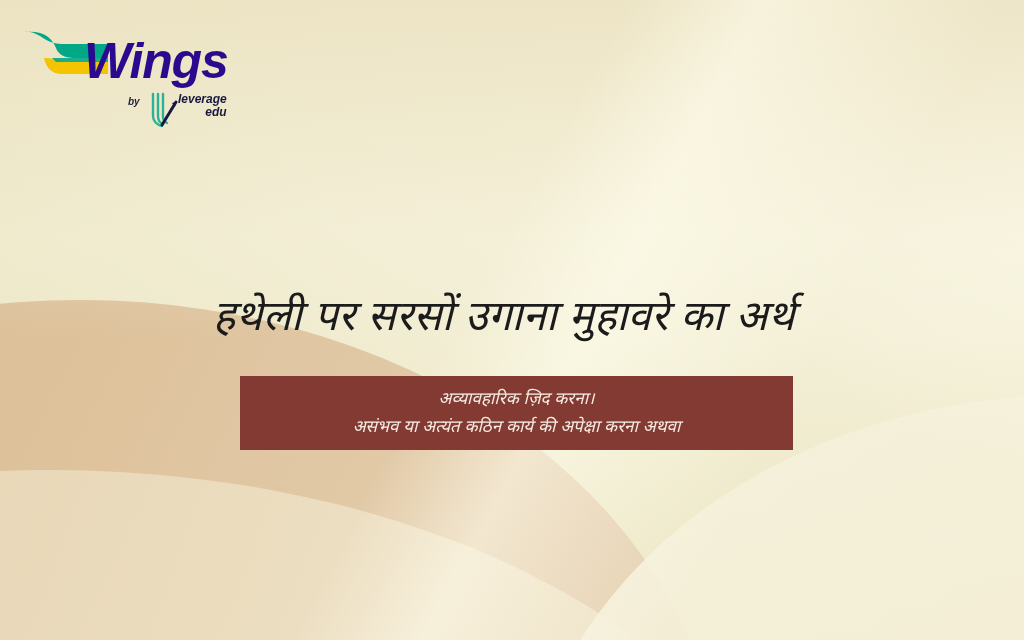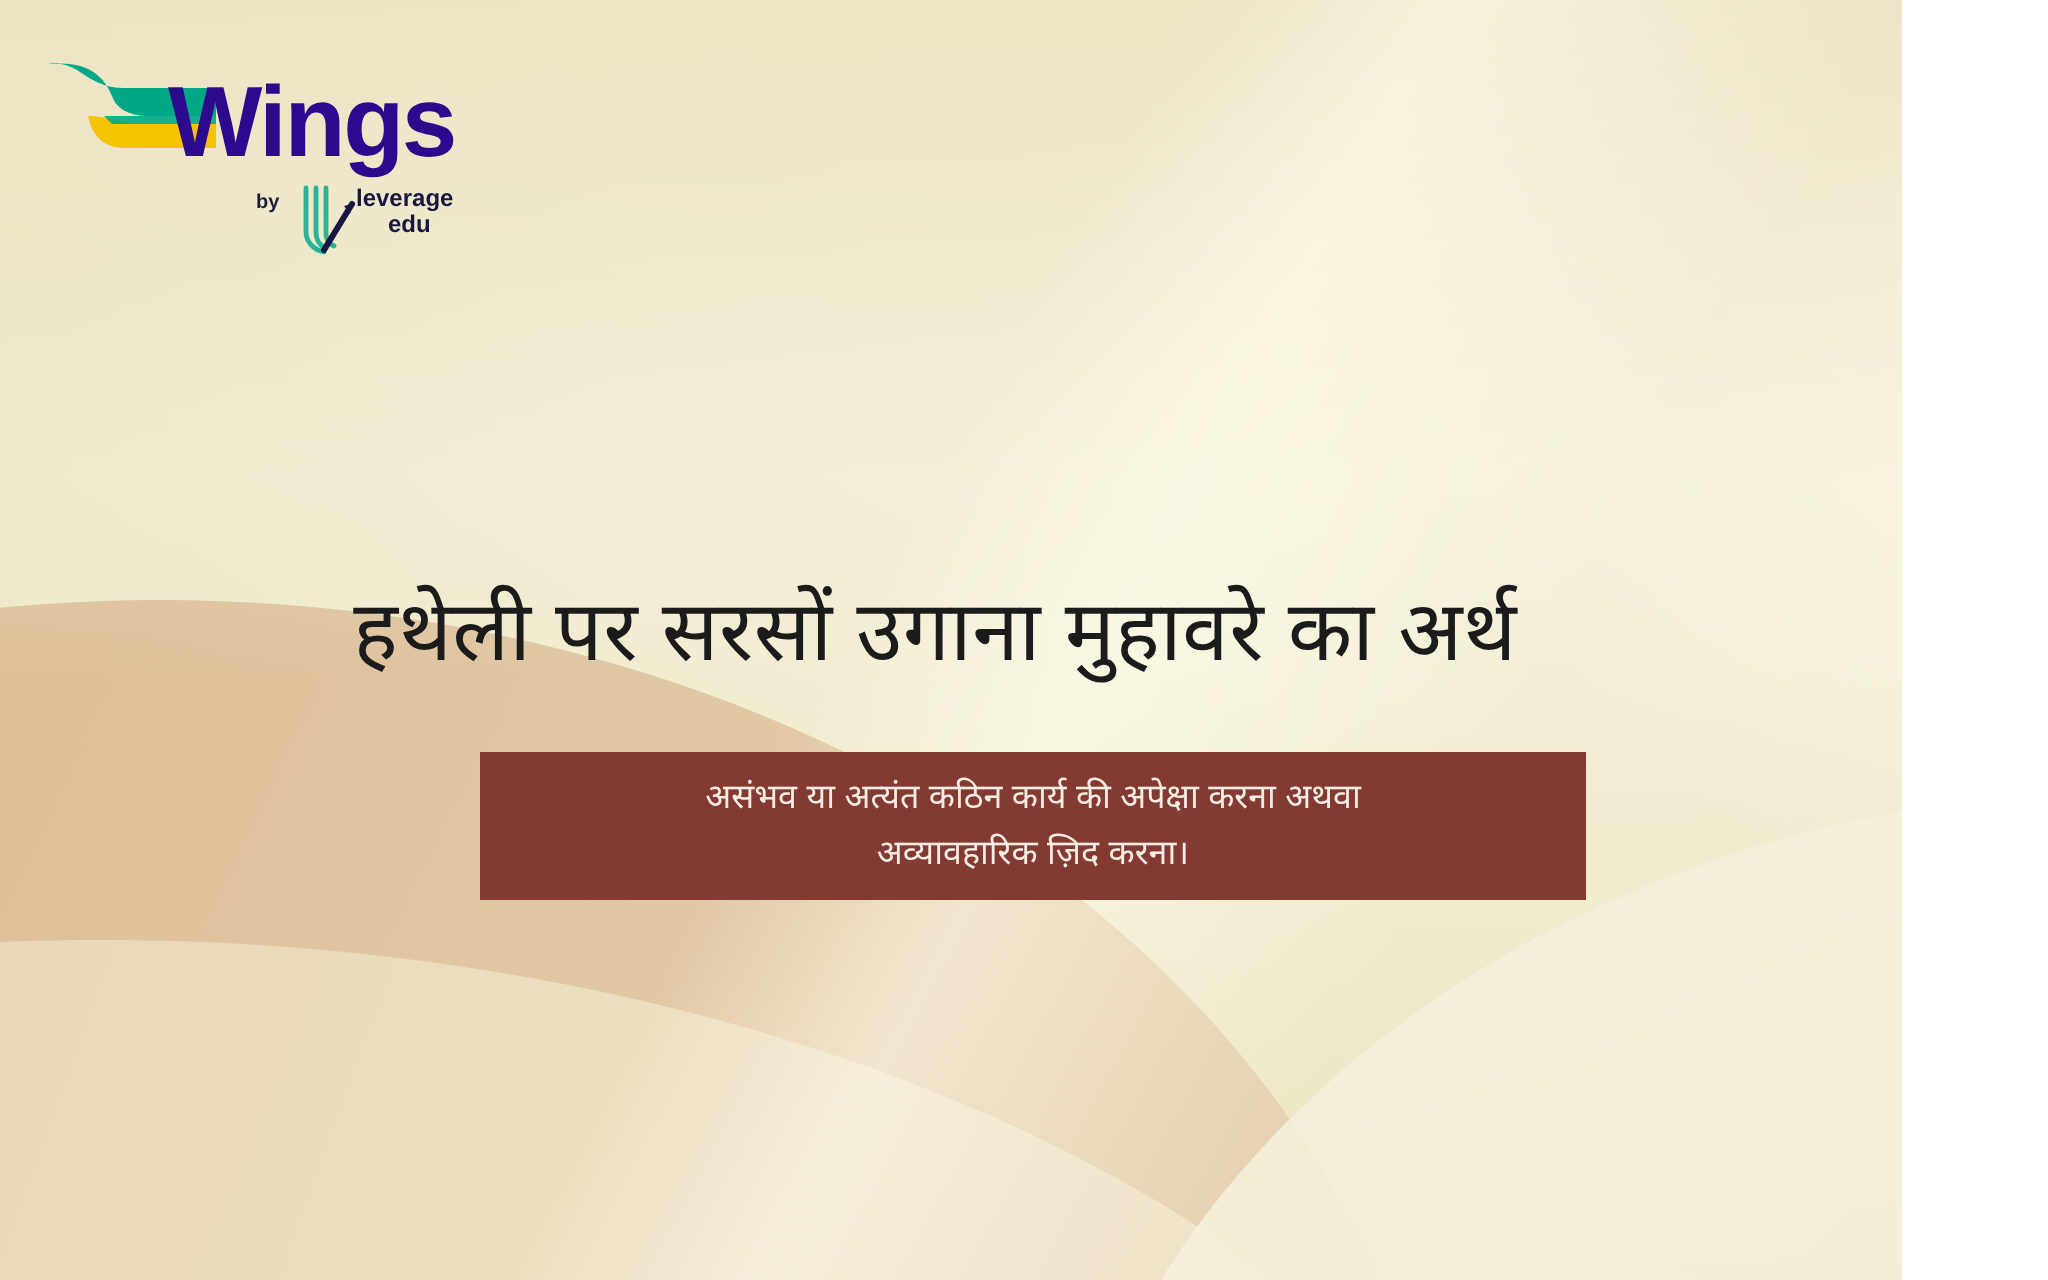--- a/index.html
+++ b/index.html
@@ -2,25 +2,26 @@
 <html><head>
 <meta charset="utf-8">
 <style>
   html, body {
     margin: 0;
     padding: 0;
     background: #ffffff;
   }
   .canvas {
     position: relative;
-    width: 951px;
+    width: 1024px;
     height: 640px;
     overflow: hidden;
     font-family: "Liberation Sans", "DejaVu Sans", sans-serif;
     background: #f2eed3;
+    font-style: italic;
   }
 
   
   .bg-base {
     position: absolute;
     inset: 0;
     background:
       radial-gradient(120% 90% at 78% 18%, #f7f3dd 0%, #f3efd6 40%, #eee9c9 72%, #e9e2ba 100%);
   }
   .bg-sheen {
@@ -132,20 +133,21 @@
     left: 156px;
     top: 69px;
     font-size: 12px;
     font-weight: 700;
     color: #171742;
     line-height: 1.08;
   }
   .logo-le-text .le-edu {
     display: block;
     margin-left: 16px;
+    text-align: right;
   }
 
   
   .heading {
     position: absolute;
     left: 0;
     right: 16px;
     top: 262px;
     text-align: center;
     font-family: "Liberation Sans", "DejaVu Sans", sans-serif;
@@ -223,18 +225,18 @@
     <div class="logo-le-text">
       <span>leverage</span>
       <span class="le-edu">edu</span>
     </div>
   </div>
 
   <h1 class="heading">हथेली पर सरसों उगाना मुहावरे का अर्थ</h1>
 
   <div class="meaning-box">
     <div class="meaning-text">
+      <span class="ln">अव्यावहारिक ज़िद करना।</span>
       <span class="ln">असंभव या अत्यंत कठिन कार्य की अपेक्षा करना अथवा</span>
-      <span class="ln">अव्यावहारिक ज़िद करना।</span>
     </div>
   </div>
 
 </div>
 
 </body></html>

